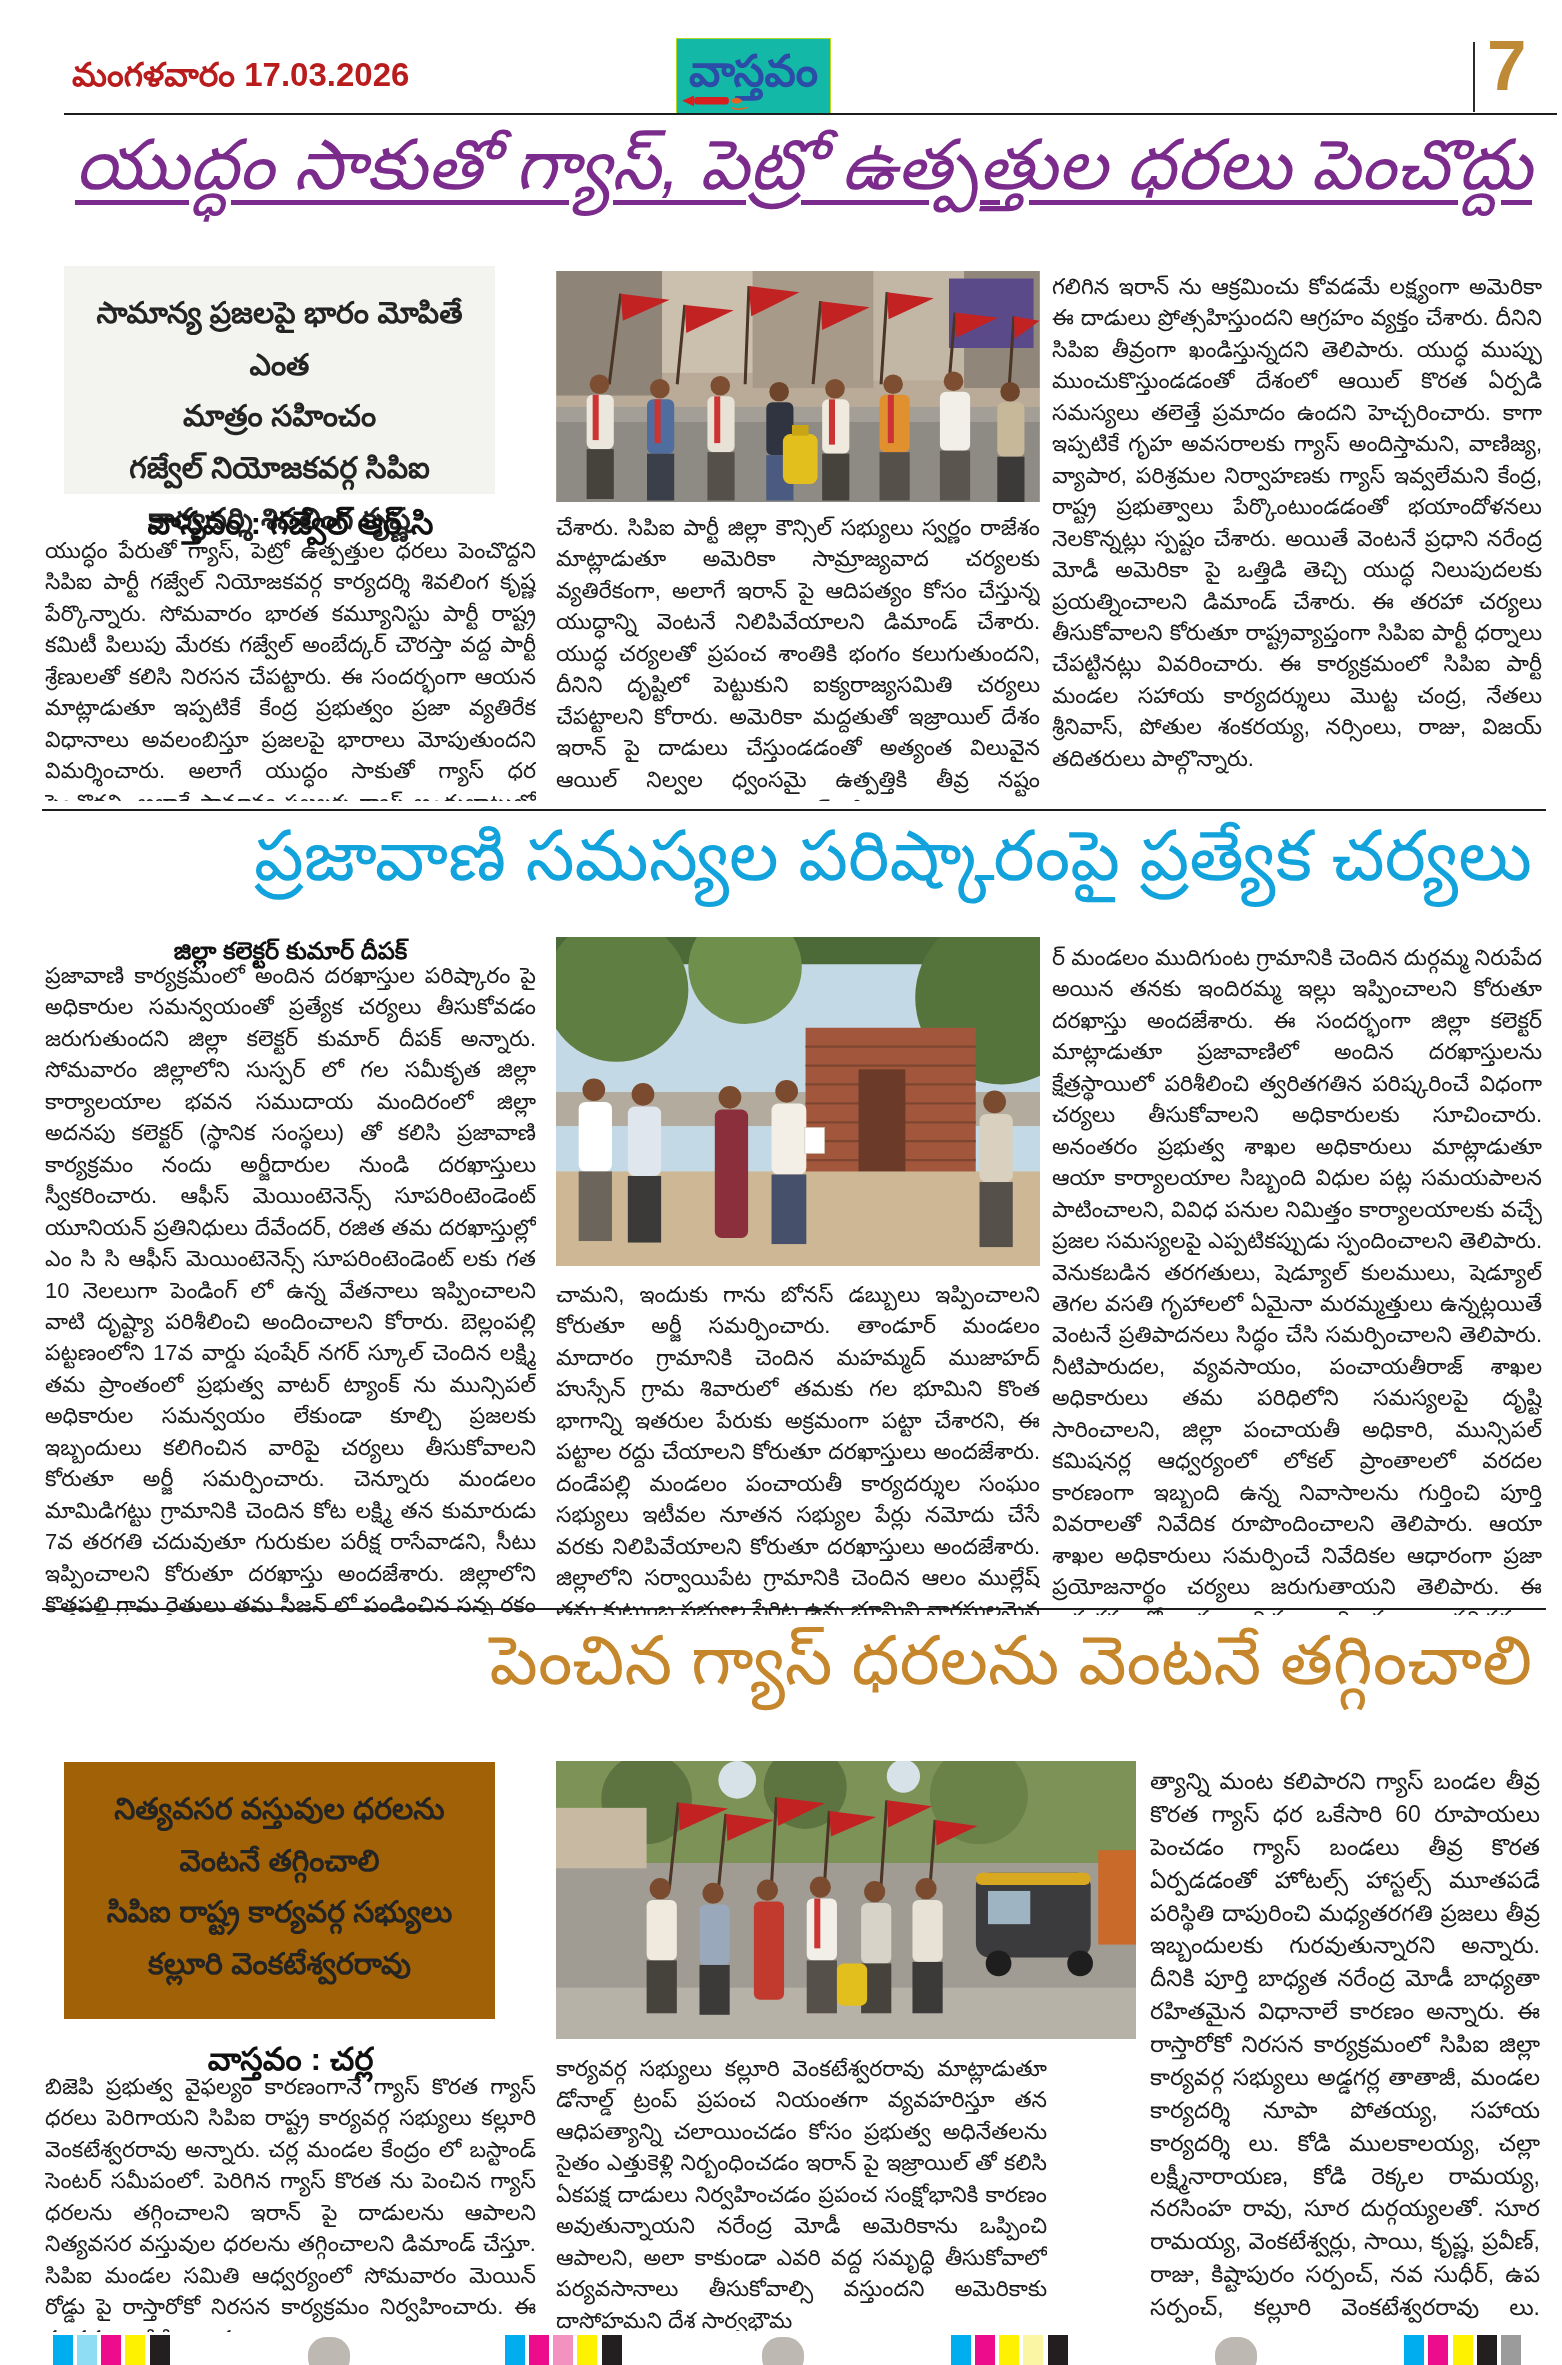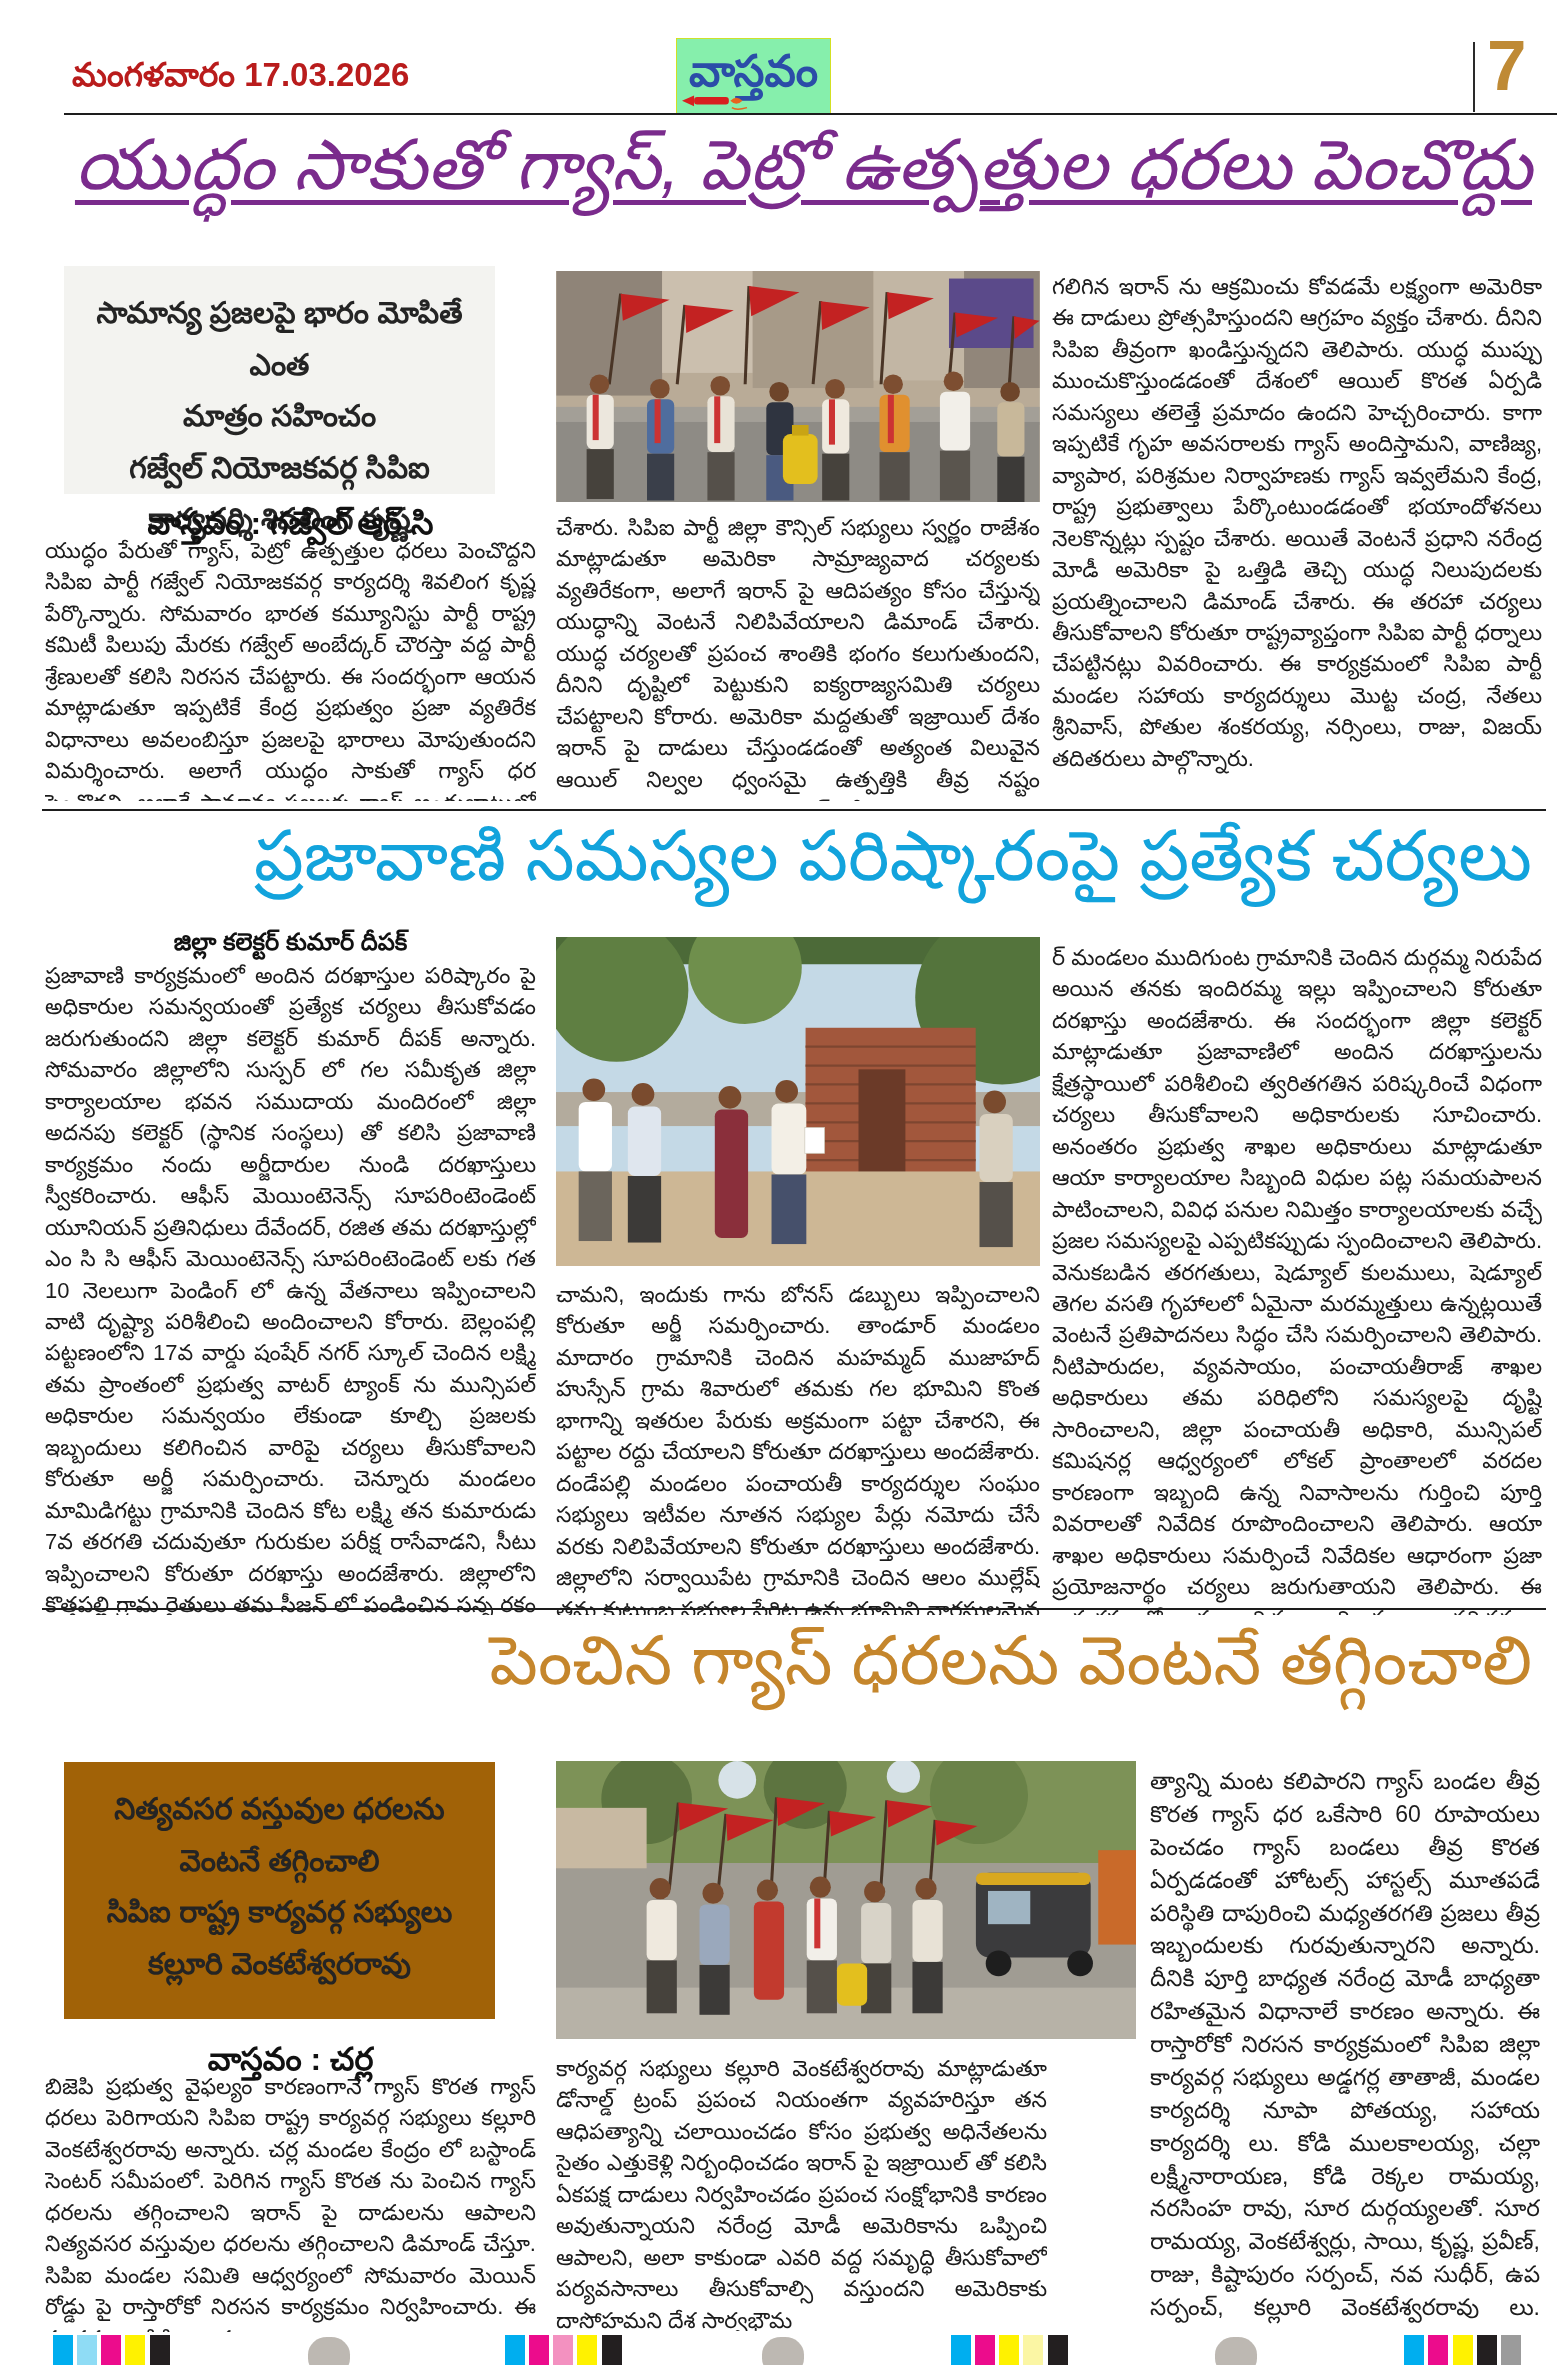--- a/index.html
+++ b/index.html
@@ -1,39 +1,39 @@
 <!DOCTYPE html>
 <html style="font-size:12px"><head>
 <meta charset="utf-8">
 <style>
   html,body{margin:0;padding:0;background:#e8e8e8;}
   #page{position:relative;width:1562px;height:2366px;background:#ffffff;
         font-family:"Liberation Sans","DejaVu Sans",sans-serif;overflow:hidden;}
   .abs{position:absolute;}
   
   .date{left:72px;top:56px;font-size:33px;font-weight:bold;color:#b91c1c;}
-  .logo{left:676px;top:38px;width:155px;height:77px;background:#86efac;
+  .logo{left:676px;top:38px;width:155px;height:77px;background:#14b8a6;
         display:flex;align-items:center;justify-content:center;box-shadow:0 0 0 0.8px #e6dd00 inset;}
   .logo-title{font-size:44px;font-weight:bold;color:#2b4da8;line-height:1;margin-top:-10.6px;}
   .logo svg{position:absolute;left:6px;bottom:4.5px;}
   .pnum-rule{left:1473px;top:42px;width:2.3px;height:70px;background:#2a2a2a;}
   .pnum{left:1487px;top:30px;font-size:71px;font-weight:bold;color:#bf8a35;line-height:1;}
   .hrule{height:2.3px;background:#1d1d1d;}
   
   .headline{left:30px;width:1502px;text-align:right;font-weight:normal;line-height:1.1;}
   .h1{top:127px;font-size:70px;font-style:italic;color:#7a2b8c;
       text-decoration:underline;text-decoration-thickness:4.5px;text-underline-offset:10.6px;}
   .h2{top:818px;font-size:70px;color:#12a3dc;}
   .h3{top:1623px;font-size:68px;color:#c5862c;}
   
   .deckbox{background:#f3f3f0;text-align:center;font-size:30px;font-weight:600;
            line-height:1.72;color:#242424;padding:21px 7.6px;box-sizing:border-box;}
   .deckbox.pink{background:#a16207;}
   .dateline{font-size:32px;font-weight:bold;color:#111;text-align:center;}
-  .byline{font-size:24px;font-weight:bold;color:#111;text-align:center;}
+  .byline{font-size:24px;font-weight:bold;color:#111;text-align:center;margin-top:9px;}
   .body-txt{font-size:22px;line-height:1.43;text-align:justify;color:#1c1c1c;overflow:hidden;}
   .photo{overflow:hidden;background:#cfc6b8;}
   .photo svg{display:block;}
   
   .regsq{position:absolute;top:0;width:19.7px;height:42px;}
   .regblob{position:absolute;top:1.5px;width:42px;height:39px;border-radius:45%;}
 </style>
 </head>
 <body>
 

